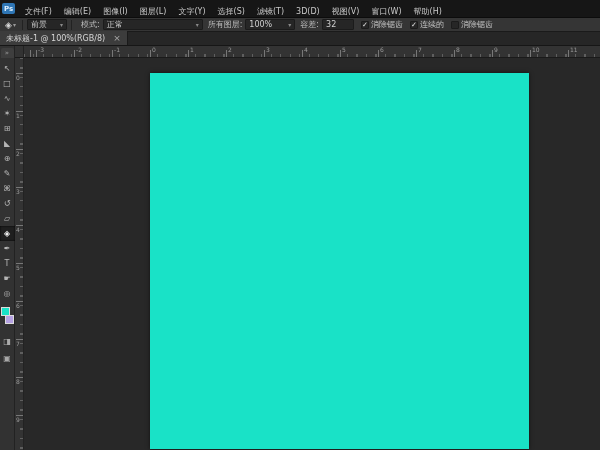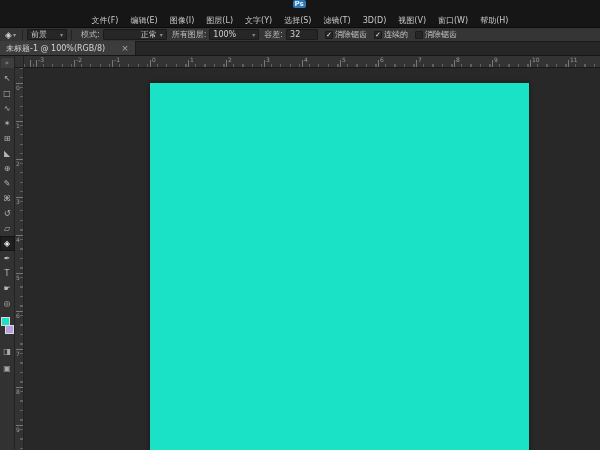--- a/index.html
+++ b/index.html
@@ -1,21 +1,21 @@
 <!DOCTYPE html>
 <html><head>
 <meta charset="utf-8">
 <style>
   * { margin:0; padding:0; box-sizing:border-box; }
   html,body { width:600px; height:450px; overflow:hidden; background:#1d1d1d;
     font-family:"DejaVu Sans", sans-serif; -webkit-font-smoothing:antialiased; }
 
   
-  .menubar { height:28px; background:#161616; display:flex; align-items:center;
-    border-bottom:1px solid #0c0c0c;flex-direction:column; }
+  .menubar { height:18px; background:#161616; display:flex; align-items:center;
+    border-bottom:1px solid #0c0c0c; }
   .pslogo { width:13px; height:11px; margin:0 4px 0 2px; border-radius:2px;
     display:flex; align-items:center; justify-content:center;
     font-size:7px; font-weight:bold; color:#dff0ff; }
   .menu-item { font-size:8px; color:#c9c9c9; padding:0 6px; line-height:13px; cursor:default; }
 
   
   .optionsbar { height:14px; background:#353535; border-bottom:1px solid #1a1a1a;
     display:flex; align-items:center; font-size:8px; color:#c4c4c4; padding-left:3px; }
   .tool-preset { display:flex; align-items:center; gap:1px; padding:0 2px; }
   .tool-preset .glyph { font-size:9px; color:#d6d6d6; }
@@ -28,21 +28,21 @@
   .olabel { margin:0 3px 0 5px; color:#bdbdbd; white-space:nowrap; }
   .opt-check { display:flex; align-items:center; gap:2px; margin-left:7px; white-space:nowrap; }
   .cbox { width:8px; height:8px; background:#262626; border:1px solid #1b1b1b;
     border-radius:1px; display:flex; align-items:center; justify-content:center;
     font-size:7px; color:#e0e0e0; line-height:8px; }
 
   
   .tabbar { height:14px; background:#262626; border-bottom:1px solid #161616;
     display:flex; align-items:flex-end; }
   .doc-tab { height:14px; background:#3c3c3c; border-right:1px solid #1a1a1a;
-    display:flex; align-items:center; padding:0 6px; gap:16px;
+    display:flex; align-items:center; padding:0 6px; gap:8px;
     font-size:8px; color:#d6d6d6; white-space:nowrap; }
   .doc-tab .close { color:#a8a8a8; font-size:9px; cursor:pointer; }
 
   
   .main { display:flex; height:422px; }
 
   
   .toolbar { width:15px; background:#323232; border-right:1px solid #222;
     display:flex; flex-direction:column; align-items:center; }
   .tb-collapse { width:13px; height:10px; margin:2px 0 3px; background:#3e3e3e;
@@ -95,21 +95,21 @@
     <span class="glyph">◈</span>
     <span class="arrow">▾</span>
   </div>
   <div class="vsep"></div>
   <div class="obox" style="width:40px;justify-content:space-between">
     <span>前景</span>
     <span class="arrow">▾</span>
   </div>
   <div class="vsep"></div>
   <span class="olabel">模式:</span>
-  <div class="obox" style="width:64px;justify-content:flex-end">
+  <div class="obox" style="width:100px;justify-content:space-between">
     <span>正常</span>
     <span class="arrow">▾</span>
   </div>
   <span class="olabel">所有图层:</span>
   <div class="obox" style="width:50px;justify-content:space-between">
     <span>100%</span>
     <span class="arrow">▾</span>
   </div>
   <span class="olabel">容差:</span>
   <div class="obox" style="width:32px">

